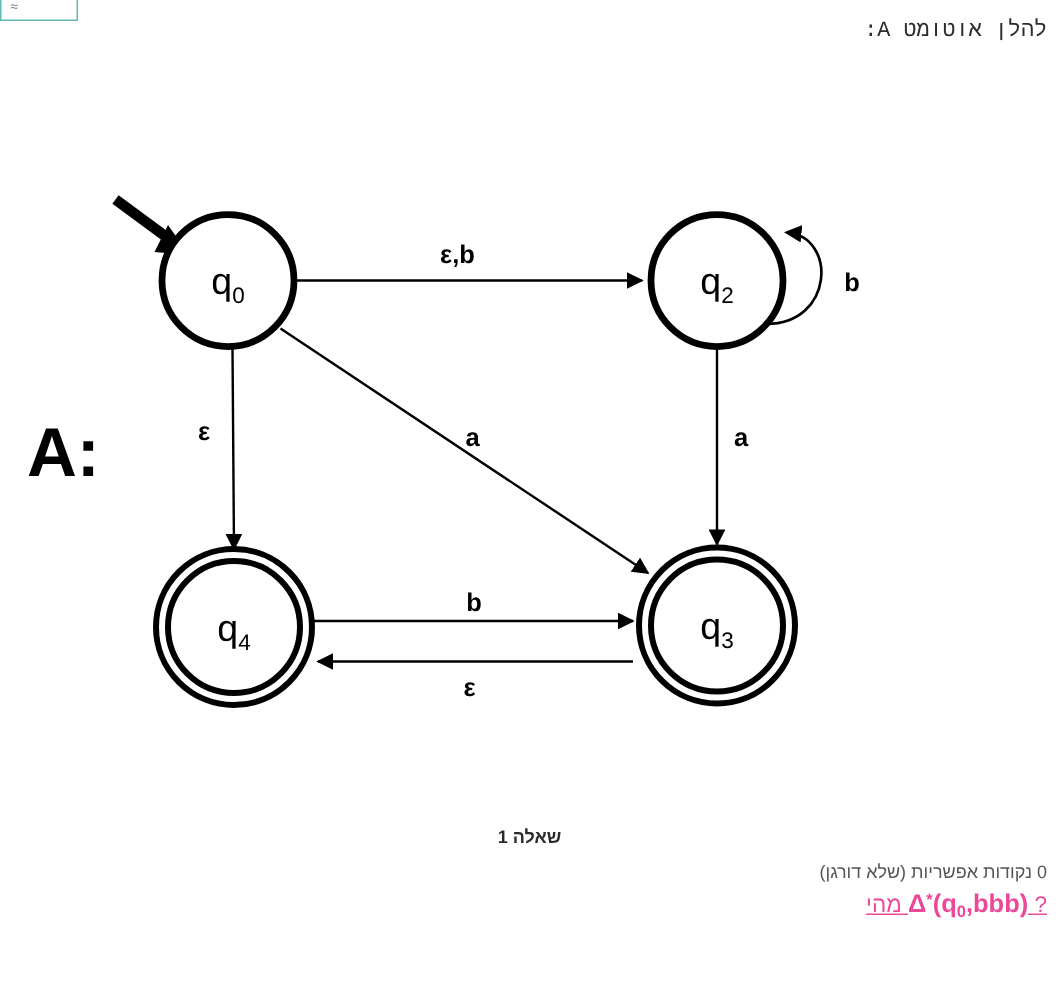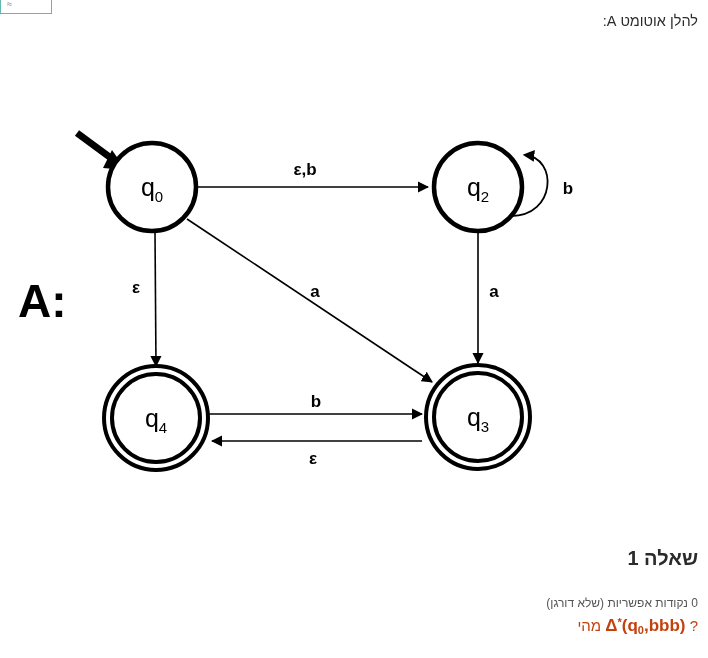--- a/index.html
+++ b/index.html
@@ -42,20 +42,21 @@
   #header-line {
     position: absolute;
     right: 10px;
     top: 11px;
     direction: rtl;
     text-align: right;
     font-size: 14.5px;
     line-height: 20px;
     color: #2b2b2b;
     white-space: nowrap;
+    font-family: Liberation Mono, monospace;
   }
 
   
   #automaton-label {
     position: absolute;
     left: 18px;
     top: 278px;
     font-size: 46px;
     line-height: 46px;
     font-weight: bold;
@@ -75,37 +76,39 @@
   
   #question-block {
     position: absolute;
     right: 10px;
     top: 548px;
     width: 690px;
     direction: rtl;
     text-align: right;
   }
   #question-title {
-    font-size: 20px;
+    font-size: 12px;
     line-height: 20px;
     font-weight: bold;
     color: #2b2b2b;
-    margin-bottom: 27px;
+    margin-bottom: 5px;
+    text-align: center;
   }
   #question-points {
     font-size: 12px;
     line-height: 16px;
     color: #555555;
   }
   #question-body {
     font-size: 15px;
     line-height: 22px;
-    color: #c2410c;
+    color: #ec4899;
     direction: rtl;
     text-align: right;
+    text-decoration: underline;
   }
   #question-body .math {
     font-weight: bold;
     font-size: 17px;
     direction: ltr;
     display: inline-block;
   }
   #question-body .math sub {
     font-size: 11px;
     vertical-align: -3px;

